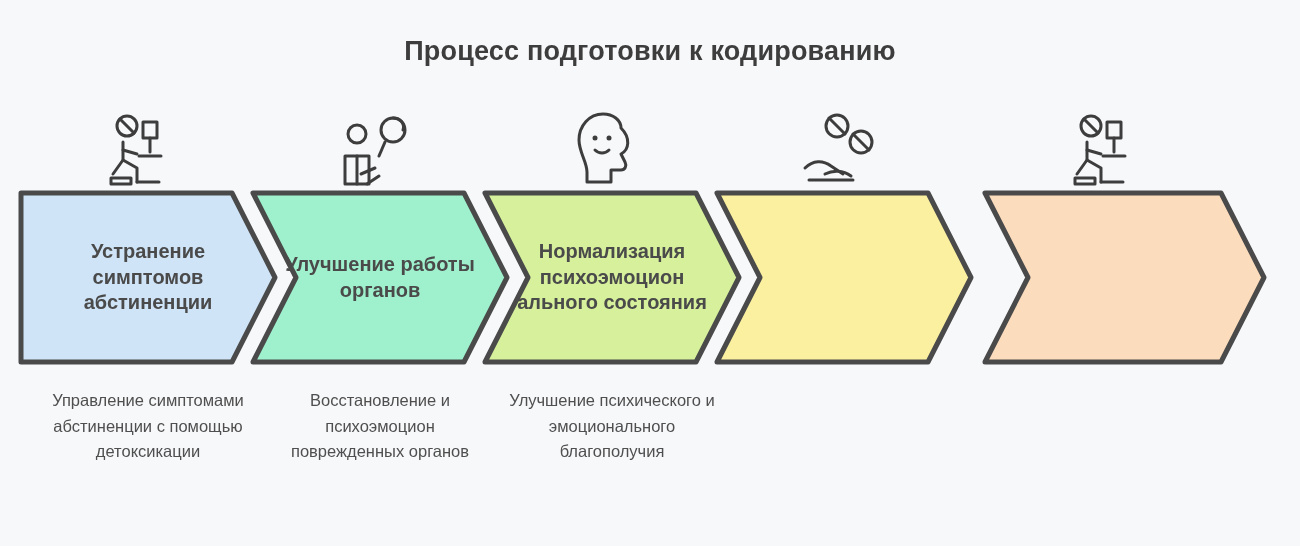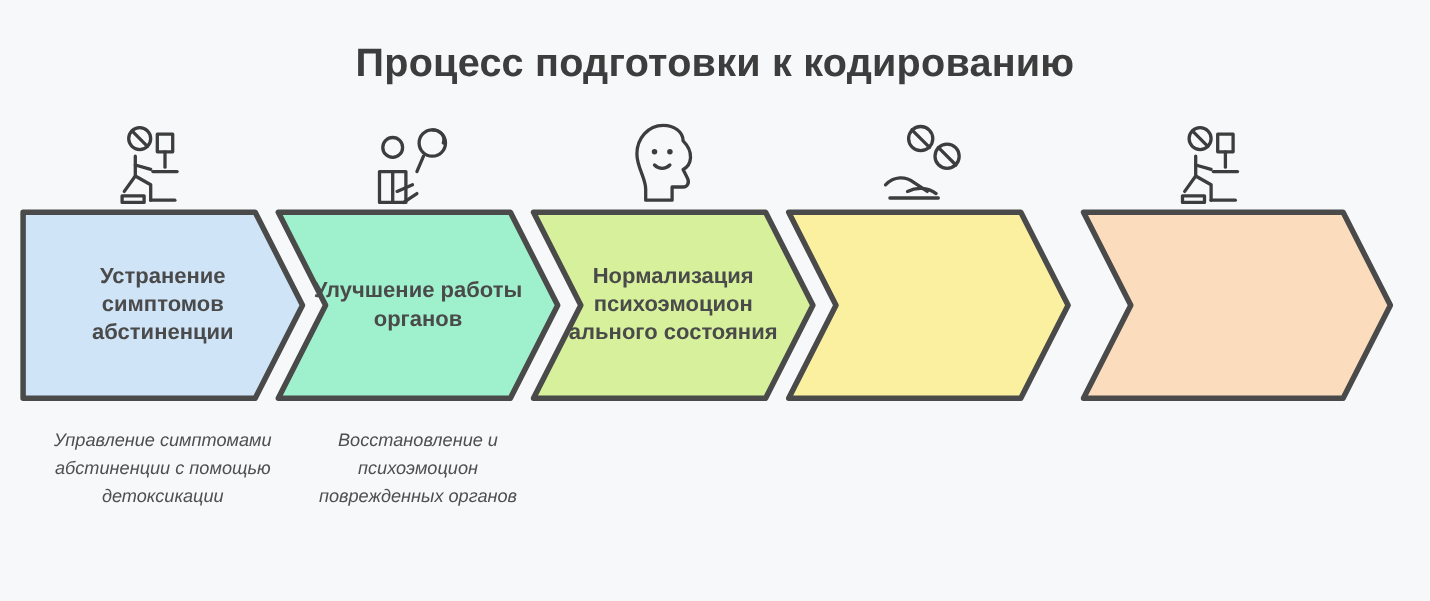--- a/index.html
+++ b/index.html
@@ -13,21 +13,21 @@
     font-family: "Liberation Sans", sans-serif;
     overflow: hidden;
     position: relative;
   }
   #title {
     position: absolute;
     top: 36px;
     left: 0;
     width: 1300px;
     text-align: center;
-    font-size: 36px;
+    font-size: 27px;
     font-weight: bold;
     color: #3d3d3d;
     letter-spacing: 0.2px;
   }
   #chevron-row {
     position: absolute;
     top: 110px;
     left: 0;
     width: 1300px;
     height: 430px;
@@ -84,21 +84,20 @@
     position: absolute;
     top: 278px;
     left: 0;
     width: 260px;
     text-align: center;
     font-size: 16.5px;
     color: #4f4f4f;
     line-height: 1.56;
     box-sizing: border-box;
     padding: 0 22px;
-    font-style: italic;
   }
 </style>
 </head>
 <body>
 
 <div id="title">Процесс подготовки к кодированию</div>
 
 <div id="chevron-row">
 
   <div class="step" style="left:18px;">
@@ -167,20 +166,21 @@
           </g>
         </svg>
       </span>
     </div>
     <div class="chev">
       <svg width="260" height="175" viewBox="0 0 260 175">
         <path d="M3 3 L214 3 L257 87.5 L214 172 L3 172 L46 87.5 Z" fill="#d6f09c" stroke="#4a4a4a" stroke-width="5" stroke-linejoin="round"></path>
       </svg>
     </div>
     <div class="chev-label">Нормализация психоэмоцион ального состояния</div>
+    <div class="caption">Улучшение психического и эмоционального благополучия</div>
   </div>
 
   <div class="step" style="left:714px;">
     <div class="icon-wrap">
       <span>
         <svg width="90" height="76" viewBox="0 0 90 76">
           <g fill="none" stroke="#3d3d3d" stroke-width="3" stroke-linecap="round" stroke-linejoin="round">
             <circle cx="38" cy="14" r="11"></circle>
             <line x1="30" y1="6" x2="46" y2="22"></line>
             <circle cx="62" cy="30" r="11"></circle>

